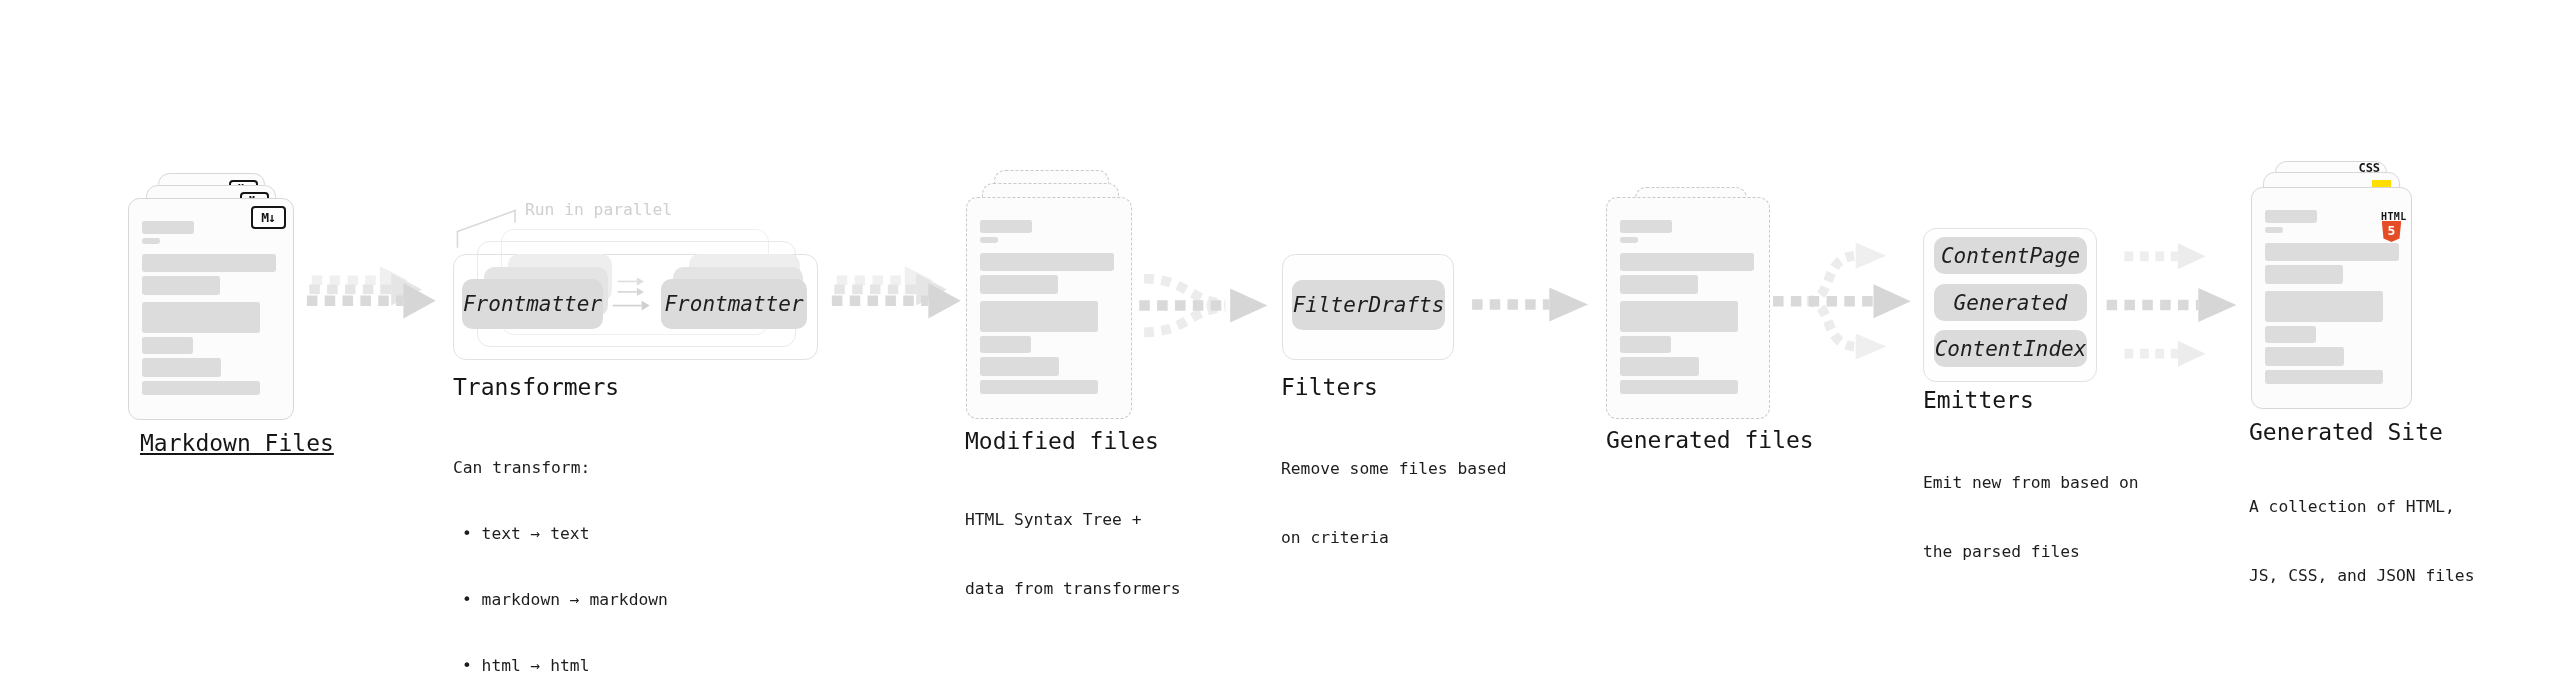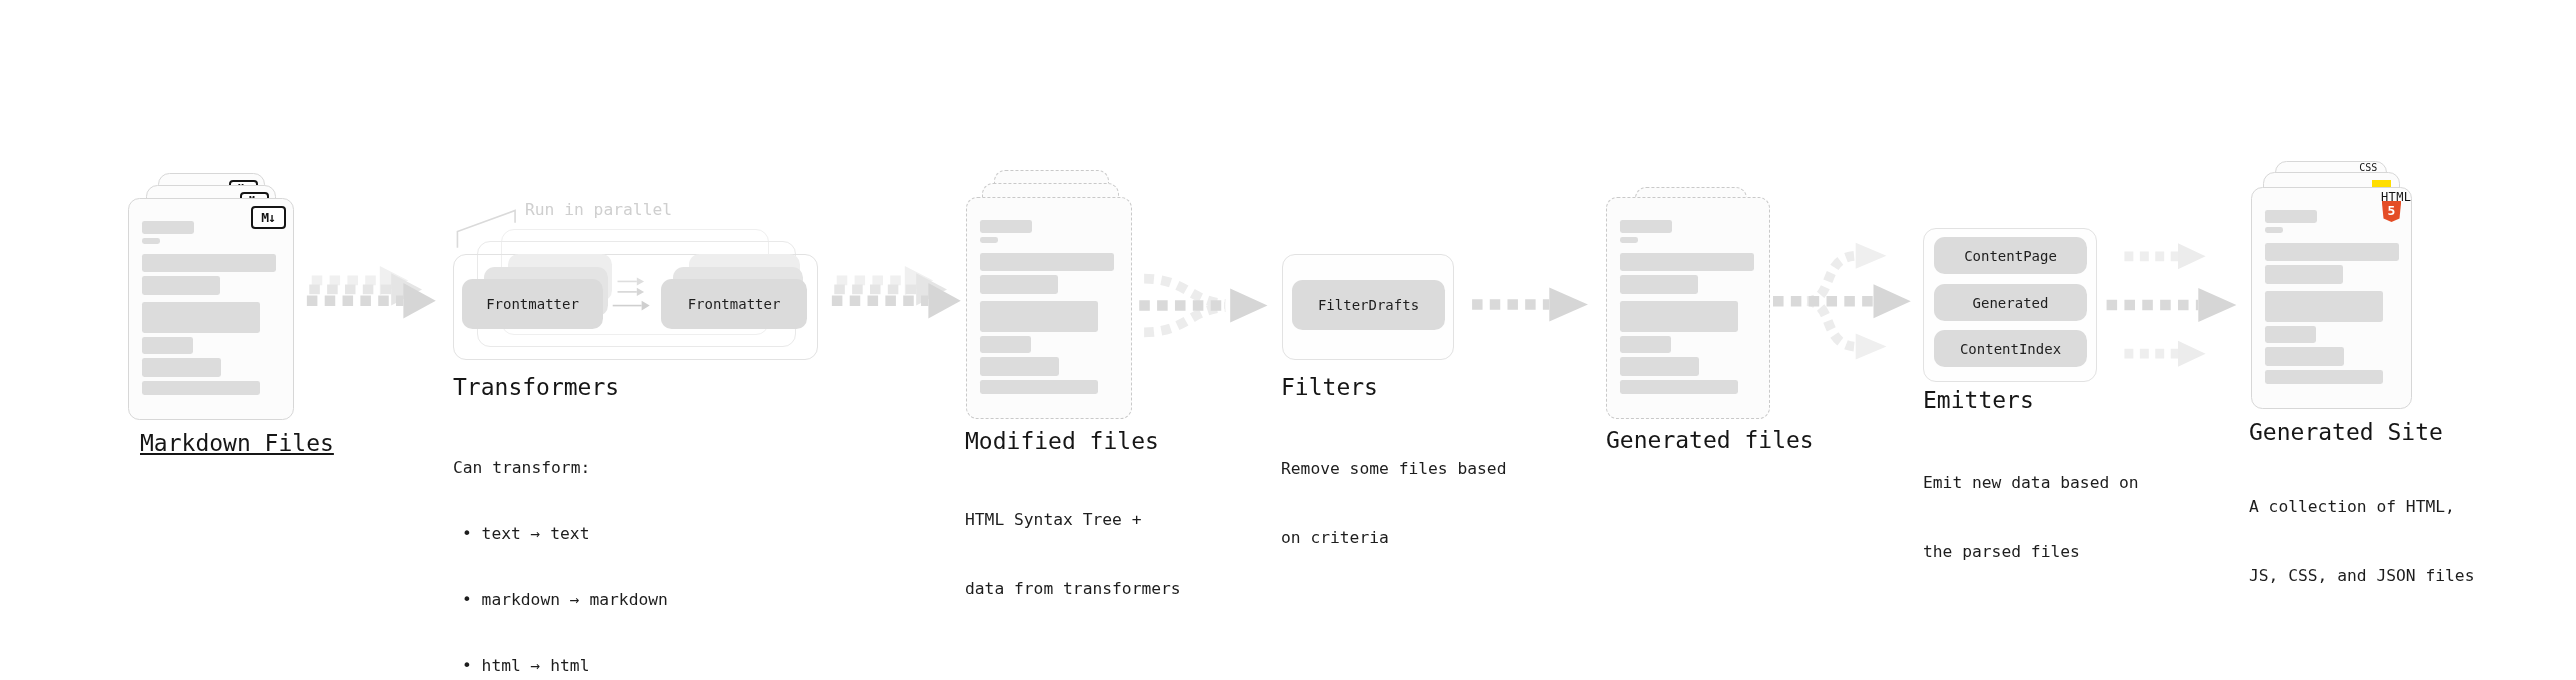--- a/index.html
+++ b/index.html
@@ -18,33 +18,33 @@
   .b6{width:51px;height:16.3px;margin-bottom:4.1px;}
   .b7{width:79px;height:18.7px;margin-bottom:4.9px;}
   .b8{width:118px;height:14px;}
   
   .mdbadge{position:absolute;display:flex;align-items:center;justify-content:center;background:#fff;
            border:2.4px solid #151515;border-radius:4.1px;font-weight:bold;color:#151515;letter-spacing:-0.8px;}
   .mdbadge.lg{width:31px;height:18.7px;font-size:13px;top:7.3px;right:7.3px;}
   .mdbadge.sm{width:25px;height:14px;font-size:9.8px;border-width:2px;top:5.7px;right:6.5px;}
   
   .h5badge{position:absolute;top:5.7px;right:9px;width:21px;text-align:center;}
-  .h5word{font-size:12px;font-weight:normal;letter-spacing:0.4px;color:#151515;line-height:6.5px;}
+  .h5word{font-size:10px;font-weight:bold;letter-spacing:0.4px;color:#151515;line-height:6.5px;margin-top:20px;}
   .h5shield{width:19.5px;height:21px;margin:0.8px auto 0;background:#e44d26;
             clip-path:polygon(0 0,100% 0,91% 84%,50% 100%,9% 84%);
             color:#fff;font-size:13px;font-weight:bold;line-height:20.3px;text-align:center;}
   .jsbadge{position:absolute;top:7.3px;right:8.1px;width:18.7px;height:18px;background:#ffde00;}
   .cssbadge{position:absolute;top:3.3px;right:8.1px;width:19.5px;text-align:center;}
-  .cssword{font-size:10px;font-weight:normal;line-height:6.5px;color:#151515;}
+  .cssword{font-size:12px;font-weight:bold;line-height:6.5px;color:#151515;}
   .cssbar{width:15.4px;height:3.3px;background:#2b5fe3;margin:0.8px auto 0;}
   
   .tbox{position:absolute;border:1.6px solid #e2e2e2;border-radius:13px;box-sizing:border-box;background:transparent;}
   .obox{position:absolute;border:1.6px solid #e2e2e2;border-radius:13px;box-sizing:border-box;background:#fefefe;}
   .pill{position:absolute;display:flex;align-items:center;justify-content:center;background:#dbdbdb;
-        border-radius:10.6px;font-size:14px;color:#1e1e1e;}
+        border-radius:10.6px;font-size:21px;color:#1e1e1e;font-style:italic;}
   .ghost{position:absolute;border-radius:10.6px;}
   
   .h-label{position:absolute;font-size:23px;color:#161616;white-space:pre;line-height:28px;}
   .sub{position:absolute;font-size:16.3px;line-height:23px;color:#1d1d1d;white-space:pre;}
   .sub.lh27{line-height:22px;}
   .bullet{padding-left:9px;}
   .annotation{position:absolute;font-size:16.3px;color:#cfcfcf;white-space:pre;}
   svg{position:absolute;overflow:visible;}
 </style>
 </head>
@@ -205,21 +205,21 @@
 </svg>
 
 <div>
   <div class="obox" style="left:1923px;top:228px;width:174px;height:154px;"></div>
   <div class="pill" style="left:1934px;top:237px;width:153px;height:37px;">ContentPage</div>
   <div class="pill" style="left:1934px;top:284px;width:153px;height:37px;">Generated</div>
   <div class="pill" style="left:1934px;top:330px;width:153px;height:37px;">ContentIndex</div>
 </div>
 <div class="h-label" style="left:1923px;top:386px;">Emitters</div>
 <div class="sub" style="left:1923px;top:425px;">
-  <div>Emit new data based on</div>
+  <div>Emit new from based on</div>
   <div>the parsed files</div>
 </div>
 
 <svg style="left:2103px;top:236px;" width="163" height="138" viewBox="0 0 200 170">
   <line x1="26" y1="25" x2="92" y2="25" stroke="#eeeeee" stroke-width="12" stroke-dasharray="11 8"></line>
   <polygon points="92,9 126,25 92,41" fill="#ececec"></polygon>
   <line x1="4" y1="85" x2="117" y2="85" stroke="#d9d9d9" stroke-width="13" stroke-dasharray="13 9"></line>
   <polygon points="117,64 164,85 117,106" fill="#d6d6d6"></polygon>
   <line x1="26" y1="145" x2="92" y2="145" stroke="#eeeeee" stroke-width="12" stroke-dasharray="11 8"></line>
   <polygon points="92,129 126,145 92,161" fill="#ececec"></polygon>

